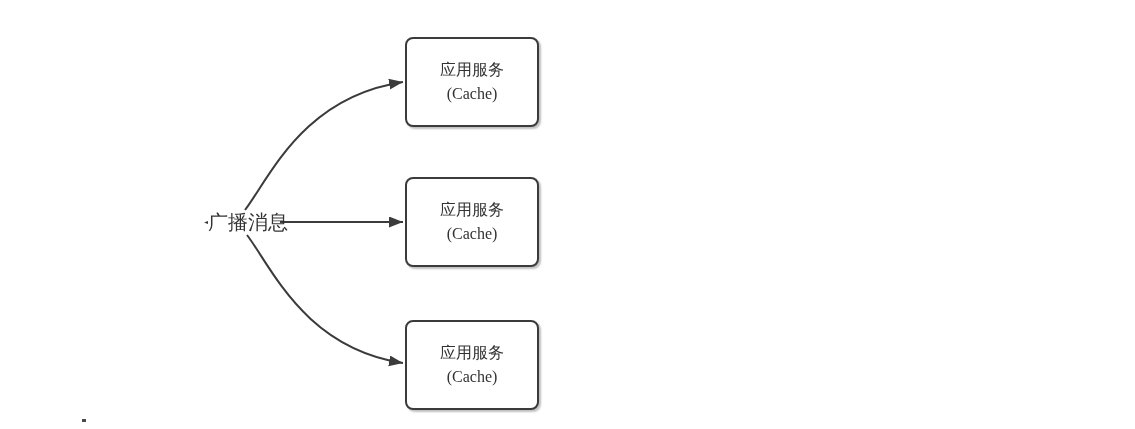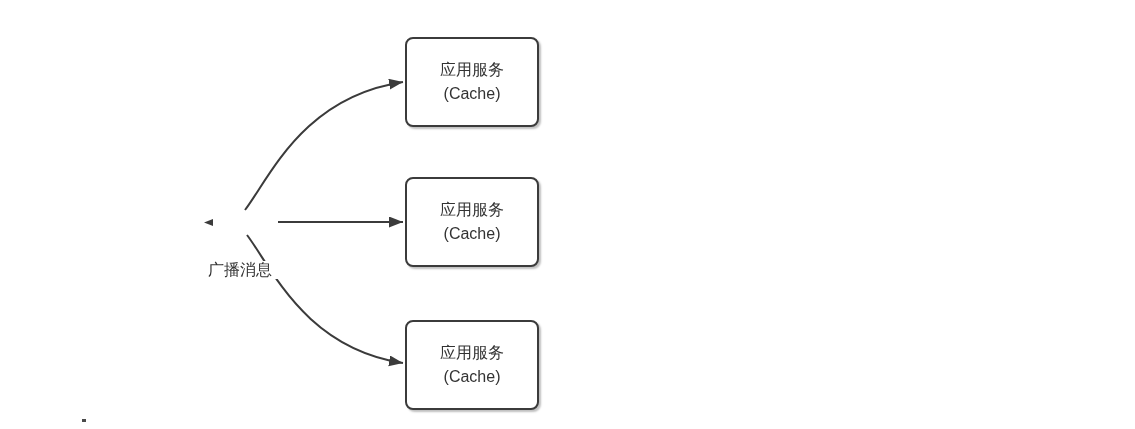--- a/index.html
+++ b/index.html
@@ -32,20 +32,21 @@
     box-sizing: border-box;
     background: #ffffff;
     border: 2px solid #3b3b3b;
     color: #333333;
     display: flex;
     flex-direction: column;
     align-items: center;
     justify-content: center;
     text-align: center;
     box-shadow: 2px 2px 2px rgba(0,0,0,0.25);
+    font-family: Liberation Serif, serif;
   }
   .node.source {
     left: 69px;
     top: 176px;
     width: 135px;
     height: 91px;
     font-size: 17px;
   }
   .node.target {
     left: 405px;
@@ -57,26 +58,25 @@
   }
   .node.target.t0 { top: 37px; }
   .node.target.t1 { top: 177px; }
   .node.target.t2 { top: 320px; }
   .edge-label {
     position: absolute;
     left: 208px;
     top: 213px;
     width: 72px;
     height: 18px;
-    font-size: 16px;
+    font-size: 20px;
     line-height: 18px;
     color: #333333;
     background: #ffffff;
     white-space: nowrap;
-    margin-top: 48px;
   }
   .speck {
     position: absolute;
     left: 82px;
     top: 419px;
     width: 4px;
     height: 3px;
     background: #4a4a4a;
   }
 </style>

